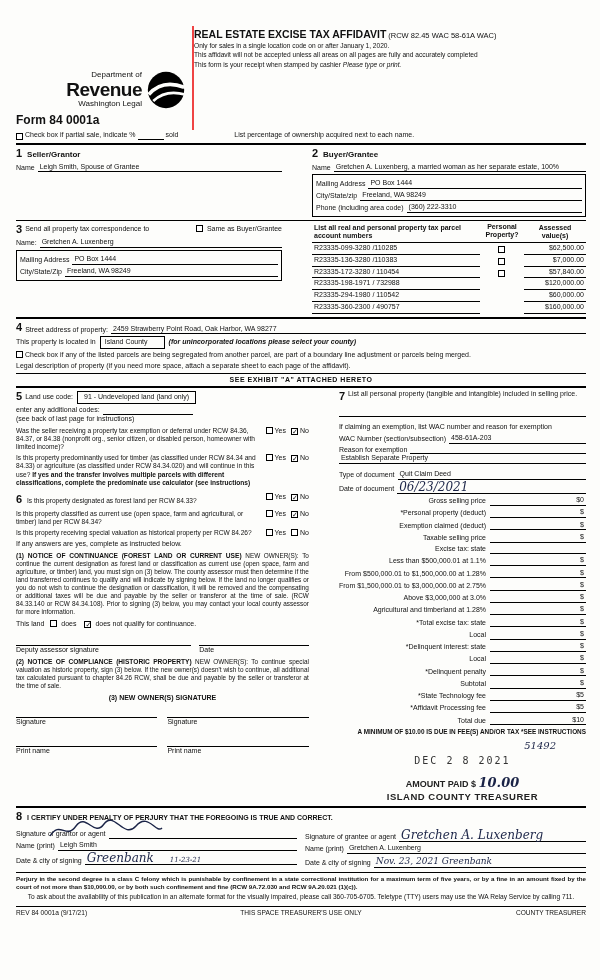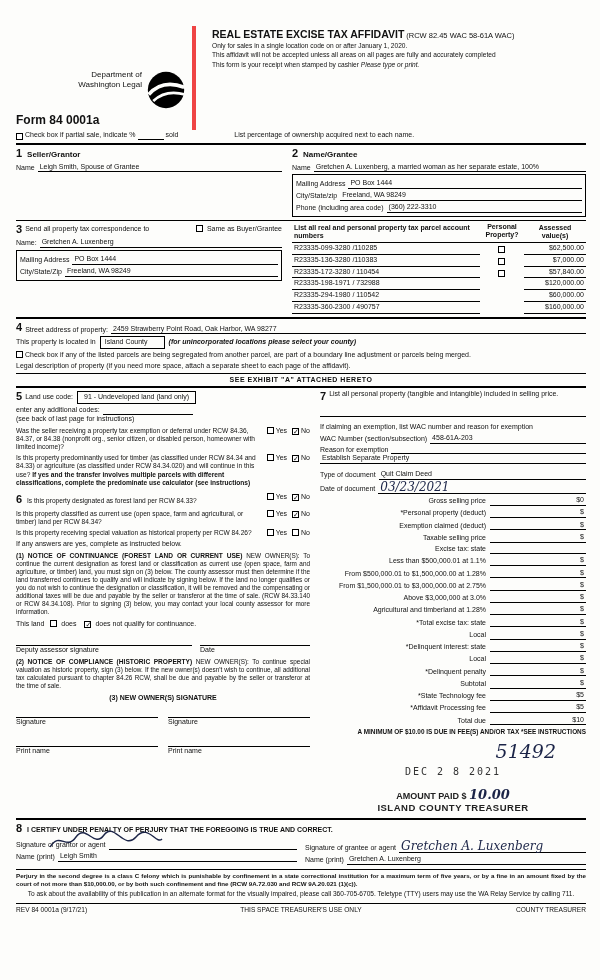--- a/index.html
+++ b/index.html
@@ -9,42 +9,42 @@
 
   
   .hd { display:flex; }
   .logo-col { width:176px; padding-right:6px;margin-top:44px; }
   .logo-row { display:flex; align-items:flex-start; }
   .logo-text { text-align:right; flex:1; padding-right:4px; }
   .dept { display:block; font-size:8px; }
   .rev { display:block; font-size:19px; font-weight:bold; letter-spacing:-0.5px; line-height:1; }
   .state { display:block; font-size:8px; }
   .formnum { font-weight:bold; font-size:12px; display:inline-block; margin:3px 0 2px;text-align:center; }
-  .title-col { flex:1; border-left:4px solid #ef4444; padding-left:16px; padding-top:2px; }
+  .title-col { flex:1; border-left:2px solid #ef4444; padding-left:0; padding-top:2px; }
   .main-title { font-size:10.5px; font-weight:bold; }
   .title-ref { font-size:7.5px; }
   .hd-note { font-size:6.6px; margin-top:1px; }
 
   .partial-row { display:flex; align-items:flex-end; margin:1px 0 3px; }
   .pct-line { display:inline-block; width:26px; border-bottom:1px solid #000; margin:0 2px; }
   .own-note { margin-left:56px; }
 
   
   .cb { display:inline-block; width:7px; height:7px; border:1px solid #000; font-size:7px; line-height:6px; text-align:center; vertical-align:-1px; margin-right:2px; flex:none; background:#fff; }
   .fill { border-bottom:1px solid #000; }
   .field { display:flex; align-items:flex-end; margin-top:2px; }
   .field .lbl { margin-right:3px; white-space:nowrap; }
   .field .val { flex:1; min-height:8px; padding:0 2px; }
   .hand { font-family:"DejaVu Serif", serif; font-style:italic; color:#1b2447; }
   .hand-big { font-size:12px; line-height:0.9; }
   .sec-num { font-weight:bold; font-size:11px; margin-right:3px; }
   .sec-ttl { font-weight:bold; font-size:8px; }
   .box { border:1px solid #000; padding:2px 3px 3px; margin-top:2px; }
 
-  .cols { display:flex; margin-top:2px; }
+  .cols { display:flex; margin-top:2px;gap:20px; }
   .lcol { width:272px; padding-right:6px; }
   .rcol { flex:1; padding-left:4px; }
 
   
   .ptab-hd { display:flex; font-weight:bold; border-bottom:1px solid #000; }
   .ptab-row { display:flex; align-items:flex-end; min-height:11px; }
   .p-num { flex:1; border-bottom:1px solid #000; padding:1px 2px; }
   .p-cb { width:44px; text-align:center; }
   .p-val { width:62px; border-bottom:1px solid #000; text-align:right; padding:1px 2px; }
 
@@ -62,21 +62,21 @@
 
   
   .tax-row { display:flex; align-items:flex-end; margin-top:2.5px; }
   .tax-lbl { flex:1; text-align:right; padding-right:4px; white-space:nowrap; }
   .tax-val { width:96px; border-bottom:1px solid #000; text-align:right; padding:0 2px; min-height:8px; }
   .min-note { font-weight:bold; font-size:6.4px; margin-top:3px; text-align:right; }
 
   
   .stamp { margin-top:4px; text-align:center; color:#222; position:relative; }
   .stamp-title { font-size:11px; font-weight:bold; letter-spacing:0.5px; }
-  .stamp-receipt { font-size:19px; text-align:right; padding-right:30px; }
+  .stamp-receipt { font-size:10px; text-align:right; padding-right:30px; }
   .stamp-date { font-family:"DejaVu Sans Mono", monospace; font-size:10px; letter-spacing:2px; color:#333; margin-top:2px; }
   .stamp-amt { font-size:9px; font-weight:bold; margin-top:10px; }
   .stamp-amt .hand-big { font-size:13px; }
   .stamp-cty { font-size:9.5px; font-weight:bold; letter-spacing:0.5px; }
 
   
   .sigline { border-bottom:1px solid #000; min-height:13px; position:relative; }
   .sig-cols { display:flex; }
   .sig-col { flex:1; padding-right:8px; }
 
@@ -92,20 +92,21 @@
 </head>
 <body>
 
 <div class="page">
 
   <div class="hd">
     <div class="logo-col">
       <div class="logo-row">
         <div class="logo-text">
           <span class="dept">Department of</span>
+          <span class="rev">Revenue</span>
           <span class="state">Washington Legal</span>
         </div>
         <svg width="40" height="40" viewBox="0 0 44 44" aria-hidden="true">
           <circle cx="22" cy="22" r="20" fill="#000"></circle>
           <path d="M3 27 Q18 10 42 19" stroke="#fdfdfb" stroke-width="4" fill="none"></path>
           <path d="M8 34 Q22 21 43 27" stroke="#fdfdfb" stroke-width="3" fill="none"></path>
         </svg>
       </div>
       <span class="formnum">Form 84 0001a</span>
     </div>
@@ -131,21 +132,21 @@
     <div class="lcol">
       <div><span class="sec-num">1</span>
            <span class="sec-ttl">Seller/Grantor</span></div>
       <div class="field">
           <span class="lbl">Name</span>
         <span class="val fill">Leigh Smith, Spouse of Grantee</span>
         </div>
     </div>
     <div class="rcol">
       <div><span class="sec-num">2</span>
-           <span class="sec-ttl">Name/Grantee</span></div>
+           <span class="sec-ttl">Buyer/Grantee</span></div>
       <div class="field">
           <span class="lbl">Name</span>
         <span class="val fill">Gretchen A. Luxenberg, a married woman as her separate estate, 100%</span>
         </div>
       <div class="box">
         <div class="field">
             <span class="lbl">Mailing Address</span>
           <span class="val fill">PO Box 1444</span>
           </div>
         <div class="field">
@@ -347,21 +348,21 @@
         <span class="val fill"></span>
         </div>
       <div class="fill" style="min-height:9px; padding:0 2px;">Establish Separate Property</div>
 
       <div class="field" style="margin-top:6px;">
           <span class="lbl">Type of document</span>
         <span class="val fill">Quit Claim Deed</span>
         </div>
       <div class="field">
           <span class="lbl">Date of document</span>
-        <span class="val fill hand hand-big">03/23/2021</span>
+        <span class="val fill hand hand-big">06/23/2021</span>
         </div>
 
       <div class="tax-row">
           <span class="tax-lbl">Gross selling price</span>
           <span class="tax-val">$0</span>
         </div>
       <div class="tax-row">
           <span class="tax-lbl">*Personal property (deduct)</span>
           <span class="tax-val">$</span>
         </div>
@@ -456,29 +457,38 @@
           <span class="val fill">
             <svg class="scribble" width="120" height="24" viewBox="0 0 120 24">
               <path d="M4 18 C14 2 20 22 30 8 S48 20 58 6 S78 22 90 8 S110 16 116 10" stroke="#1b2447" stroke-width="1.4" fill="none"></path>
             </svg>
           </span>
         </div>
         <div class="field">
             <span class="lbl">Name (print)</span>
           <span class="val fill">Leigh Smith</span>
           </div>
+        <div class="field">
+            <span class="lbl">Date &amp; city of signing</span>
+          <span class="val fill"><span class="hand hand-big">Greenbank</span>
+            <span class="hand" style="margin-left:14px;">11-23-21</span></span>
+          </div>
       </div>
       <div class="sig-col" style="padding-right:0;">
         <div class="field">
             <span class="lbl">Signature of grantee or agent</span>
           <span class="val fill hand hand-big">Gretchen A. Luxenberg</span>
           </div>
         <div class="field">
             <span class="lbl">Name (print)</span>
           <span class="val fill">Gretchen A. Luxenberg</span>
+          </div>
+        <div class="field">
+            <span class="lbl">Date &amp; city of signing</span>
+          <span class="val fill hand" style="font-size:9px;">Nov. 23, 2021  Greenbank</span>
           </div>
       </div>
     </div>
   </div>
 
   <div class="perjury"><b>Perjury in the second degree is a class C felony which is punishable by confinement in a state correctional institution for a maximum term of five years, or by a fine in an amount fixed by the court of not more than $10,000.00, or by both such confinement and fine (RCW 9A.72.030 and RCW 9A.20.021 (1)(c)).</b></div>
   <div class="altnote">To ask about the availability of this publication in an alternate format for the visually impaired, please call 360-705-6705. Teletype (TTY) users may use the WA Relay Service by calling 711.</div>
 
   <div class="footer">
     <div>REV 84 0001a (9/17/21)</div>

